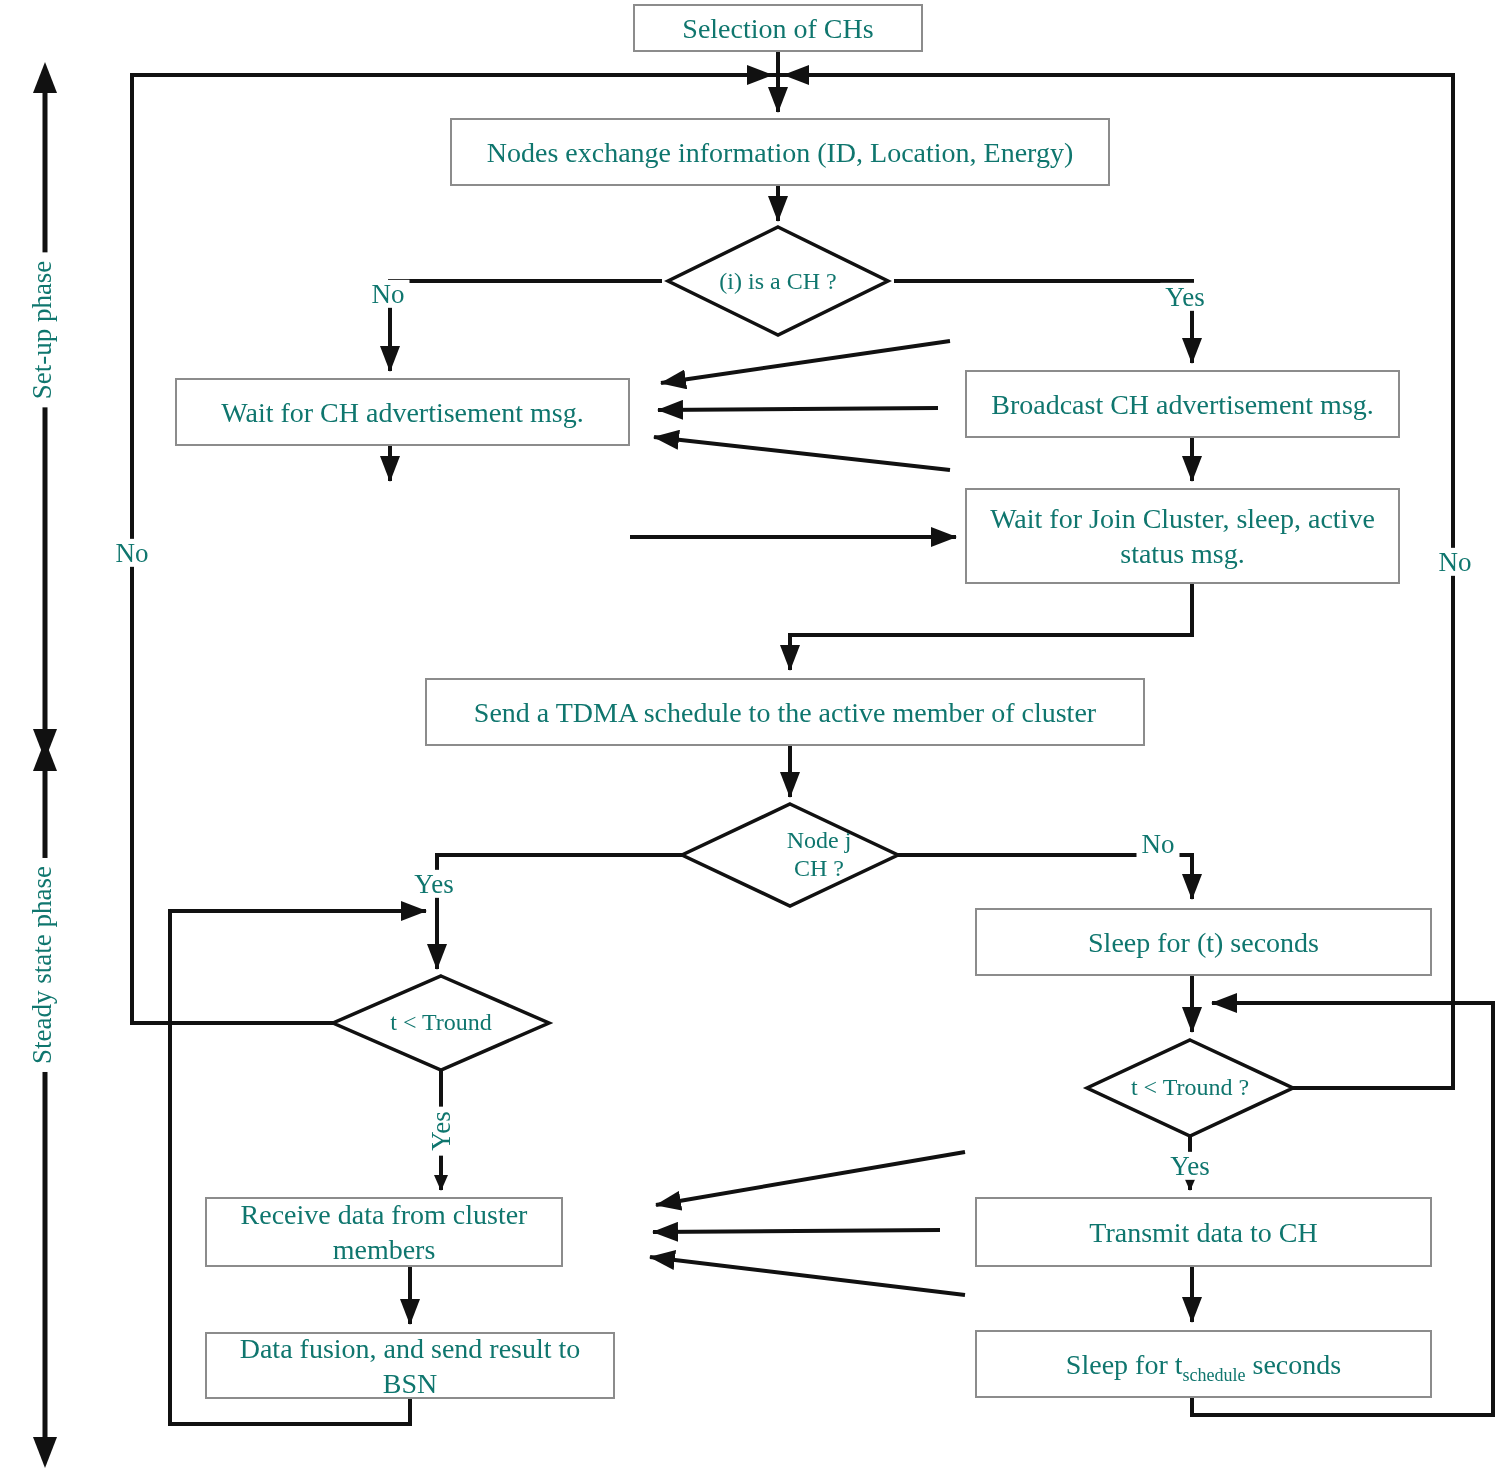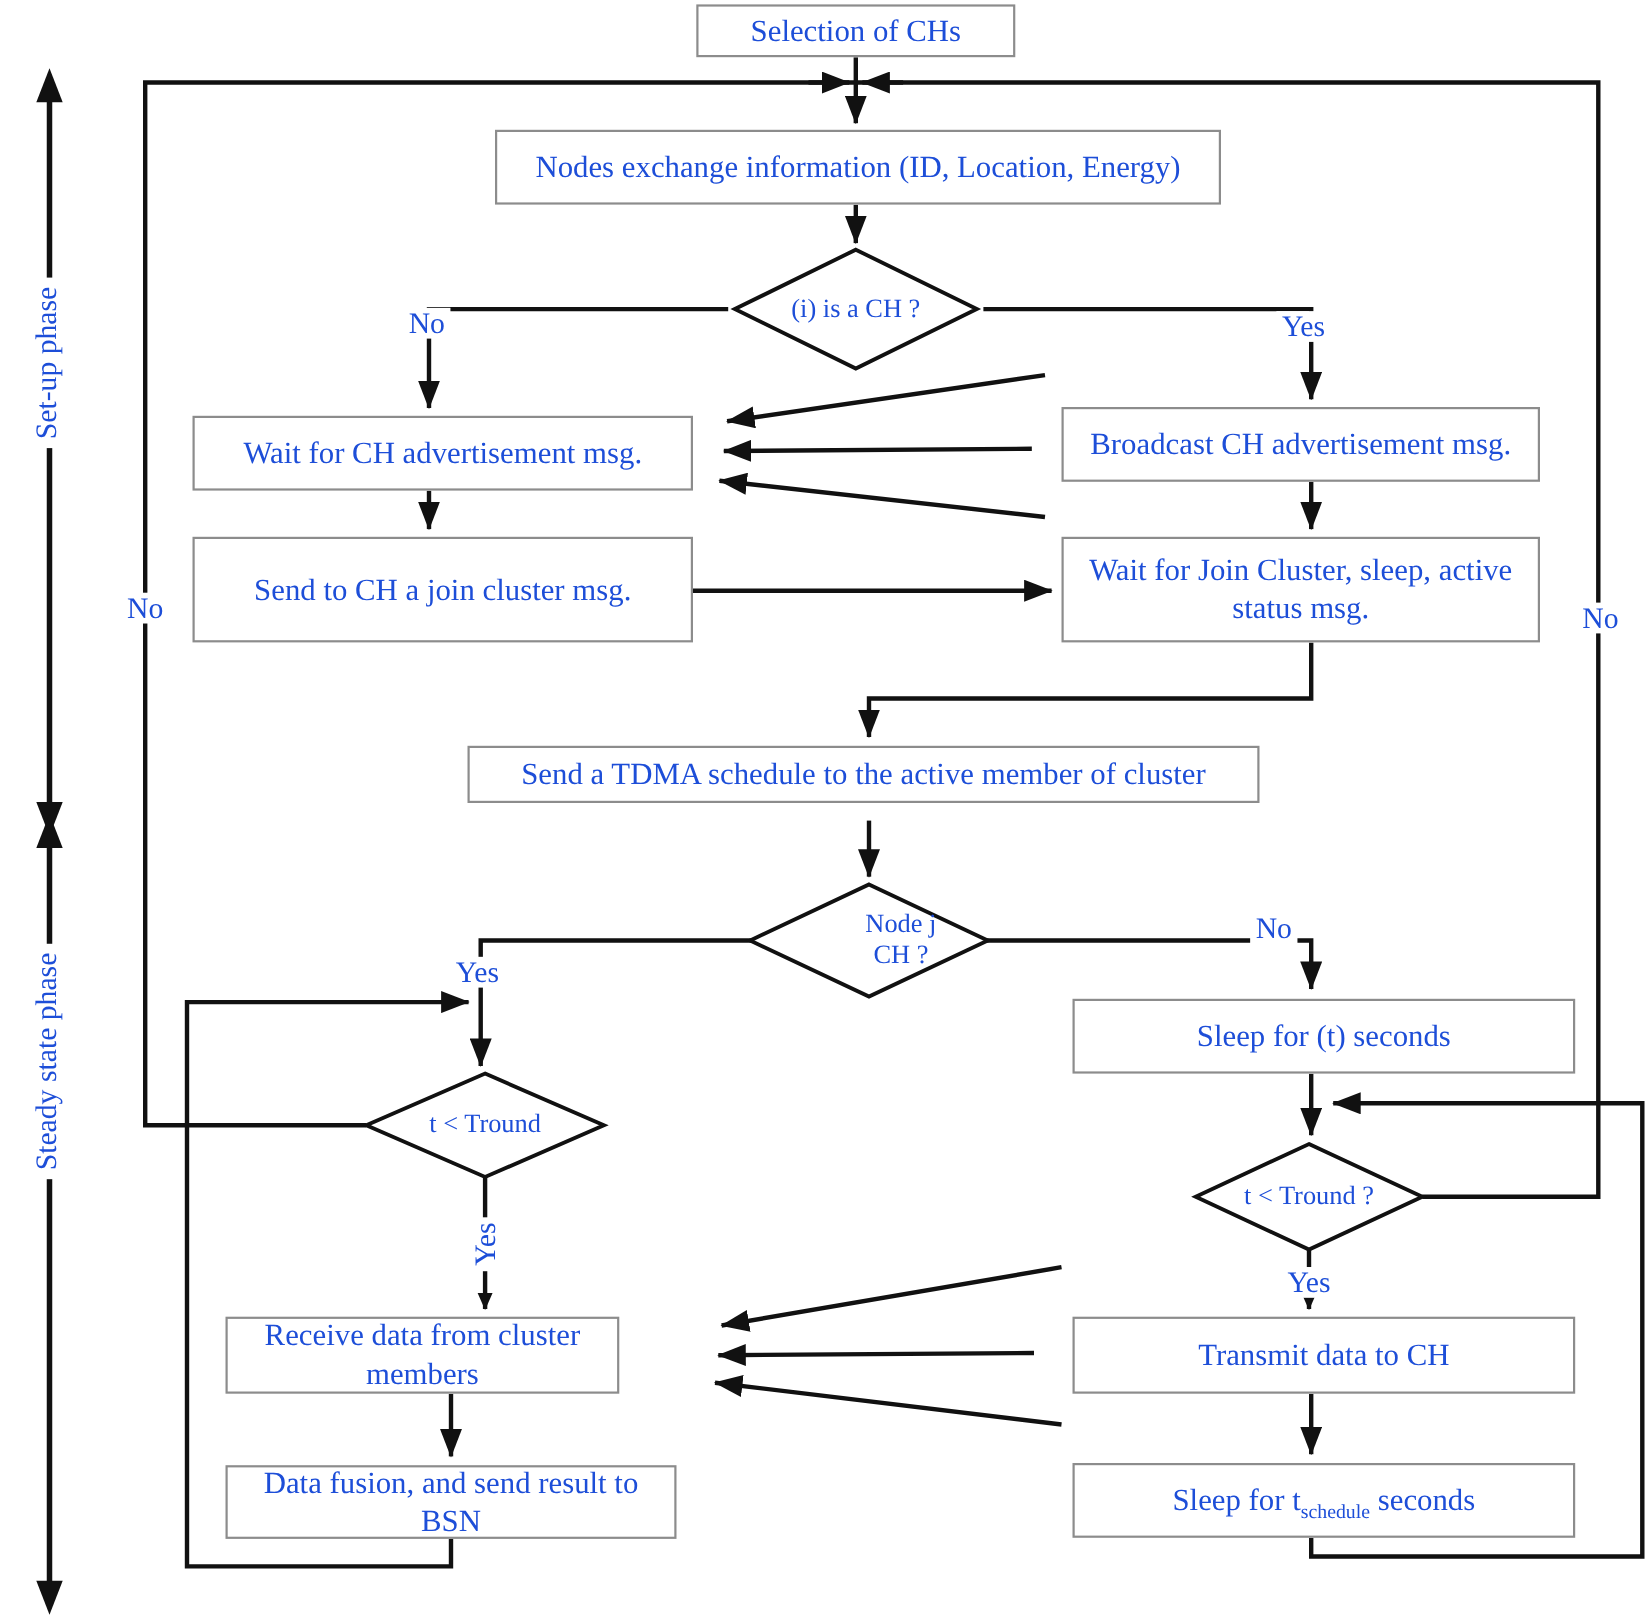--- a/index.html
+++ b/index.html
@@ -1,18 +1,18 @@
 <!DOCTYPE html>
 <html><head>
 <meta charset="utf-8">
 <style>
   html,body{margin:0;padding:0;background:#ffffff;}
   #stage{
     position:relative;width:1500px;height:1470px;background:#ffffff;overflow:hidden;
-    font-family:"Liberation Serif","DejaVu Serif",serif;color:#1d4ed8;
+    font-family:"Liberation Serif","DejaVu Serif",serif;color:#0f766e;
   }
   svg.layer{position:absolute;left:0;top:0;width:1500px;height:1470px;}
   .box{
     position:absolute;box-sizing:border-box;border:2px solid #8c8c8c;background:#ffffff;
     display:flex;align-items:center;justify-content:center;text-align:center;
     font-size:28px;line-height:1.25;padding:2px 6px;
   }
   .dlabel{
     position:absolute;transform:translate(-50%,-50%);white-space:nowrap;
     font-size:24px;text-align:center;line-height:1.15;
@@ -104,27 +104,26 @@
     <polygon points="45,740 33,771 57,771" fill="#111111"></polygon>
     <polygon points="45,1468 33,1437 57,1437" fill="#111111"></polygon>
   </svg>
 
   <div class="box" style="left:633px;top:4px;width:290px;height:48px;">Selection of CHs</div>
 
   <div class="box" style="left:175px;top:378px;width:455px;height:68px;">Wait for CH advertisement msg.</div>
 
   <div class="box" style="left:450px;top:118px;width:660px;height:68px;">Nodes exchange information (ID, Location, Energy)</div>
 
-  <div class="box" style="left:175px;top:488px;width:455px;height:96px;">Send to CH a join cluster msg.</div>
 
   <div class="box" style="left:965px;top:488px;width:435px;height:96px;">Wait for Join Cluster, sleep, active status msg.</div>
 
   <div class="box" style="left:965px;top:370px;width:435px;height:68px;">Broadcast CH advertisement msg.</div>
 
-  <div class="box" style="left:425px;top:678px;width:720px;height:52px;">Send a TDMA schedule to the active member of cluster</div>
+  <div class="box" style="left:425px;top:678px;width:720px;height:68px;">Send a TDMA schedule to the active member of cluster</div>
 
   <div class="box" style="left:975px;top:908px;width:457px;height:68px;">Sleep for (t) seconds</div>
 
   <div class="box" style="left:205px;top:1197px;width:358px;height:70px;">Receive data from cluster members</div>
 
   <div class="box" style="left:205px;top:1332px;width:410px;height:67px;">Data fusion, and send result to BSN</div>
 
   <div class="box" style="left:975px;top:1197px;width:457px;height:70px;">Transmit data to CH</div>
 
   <div class="box" style="left:975px;top:1330px;width:457px;height:68px;">

